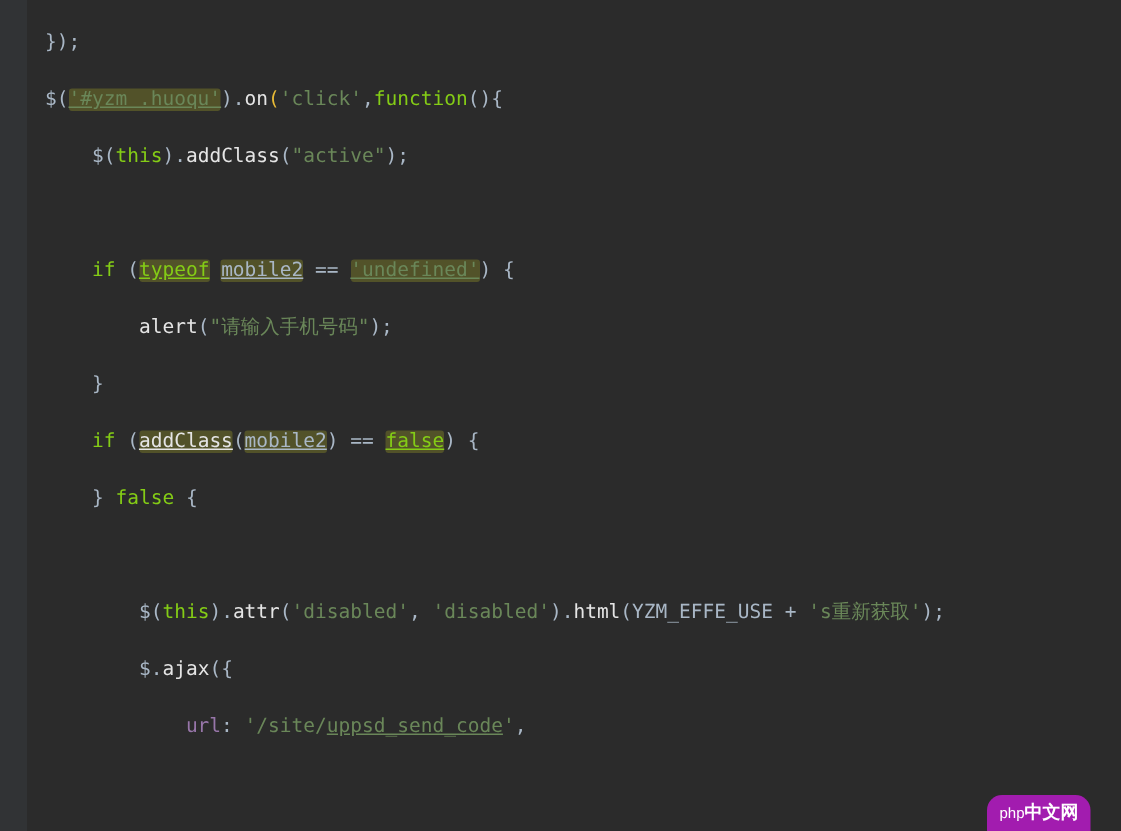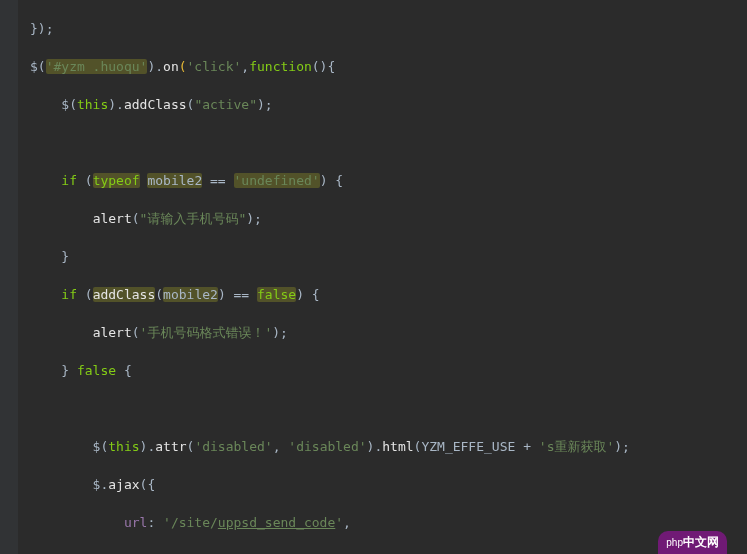--- a/index.html
+++ b/index.html
@@ -27,28 +27,28 @@
     padding: 0 0 0 30px;
     white-space: pre;
     position: relative;
   }
   .line { min-height: 19px; }
   .p   { color: #a9b7c6; }      
   .kw  { color: #84cc16; }      
   .str { color: #6a8759; }      
   .fn  { color: #e5e5e5; }      
   .id  { color: #9876aa; }      
-  .hl  { background: #525229; border-radius:2px; }
+  .hl  { background: #525229; border-radius:2px;text-decoration:underline; }
   .ul  { text-decoration: underline; text-decoration-color: #6a8759; }
   .rainbow1 { color: #e8ba36; }
   .badge-cn {
     position: absolute;
     right: 20px;
     bottom: 0px;
-    background: #701a75;
+    background: #a21caf;
     color: #fff;
     font-family: sans-serif;
     font-weight: bold;
     font-size: 12px;
     padding: 2px 8px;
     border-radius: 10px 10px 0 0;
   }
   .badge-prefix {
     font-size: 10px;
     font-weight: normal;
@@ -61,21 +61,20 @@
 
 <div class="code">
 <div class="line"><span class="p">});</span></div>
 <div class="line"><span class="p">$(</span><span class="str hl">'#yzm .huoqu'</span><span class="p">).</span><span class="fn">on</span><span class="rainbow1">(</span><span class="str">'click'</span><span class="p">,</span><span class="kw">function</span><span class="p">(){</span></div>
 <div class="line"><span class="p">    $(</span><span class="kw">this</span><span class="p">).</span><span class="fn">addClass</span><span class="p">(</span><span class="str">"active"</span><span class="p">);</span></div>
 <div class="line"></div>
 <div class="line"><span class="p">    </span><span class="kw">if</span><span class="p"> (</span><span class="kw hl">typeof</span><span class="p"> </span><span class="p hl">mobile2</span><span class="p"> == </span><span class="str hl">'undefined'</span><span class="p">) {</span></div>
 <div class="line"><span class="p">        </span><span class="fn">alert</span><span class="p">(</span><span class="str">"请输入手机号码"</span><span class="p">);</span></div>
 <div class="line"><span class="p">    }</span></div>
 <div class="line"><span class="p">    </span><span class="kw">if</span><span class="p"> (</span><span class="fn hl">addClass</span><span class="p">(</span><span class="p hl">mobile2</span><span class="p">) == </span><span class="kw hl">false</span><span class="p">) {</span></div>
-<div class="line"><span class="p">        </span><span class="fn">alert</span><span class="p">(</span><span class="str">'手机号码格式错误！'</span><span class="p">);</span></div>
 <div class="line"><span class="p">    } </span><span class="kw">false</span><span class="p"> {</span></div>
 <div class="line"></div>
 <div class="line"><span class="p">        $(</span><span class="kw">this</span><span class="p">).</span><span class="fn">attr</span><span class="p">(</span><span class="str">'disabled'</span><span class="p">, </span><span class="str">'disabled'</span><span class="p">).</span><span class="fn">html</span><span class="p">(YZM_EFFE_USE + </span><span class="str">'s重新获取'</span><span class="p">);</span></div>
 <div class="line"><span class="p">        $.</span><span class="fn">ajax</span><span class="p">({</span></div>
 <div class="line"><span class="p">            </span><span class="id">url</span><span class="p">: </span><span class="str">'/site/</span><span class="str ul">uppsd_send_code</span><span class="str">'</span><span class="p">,</span></div>
 
 
 
 
 

